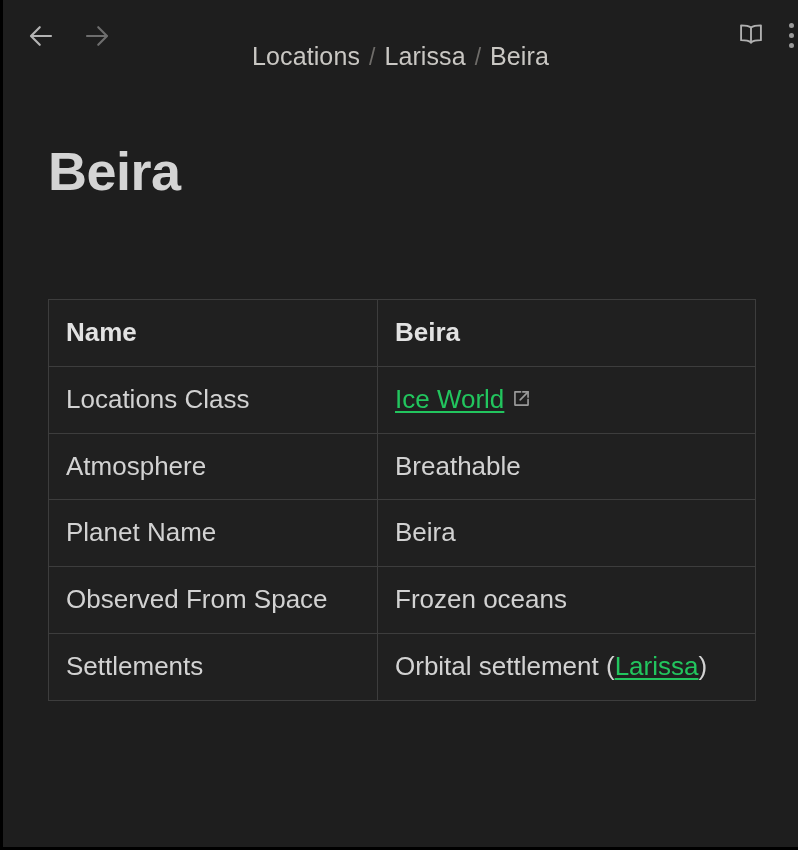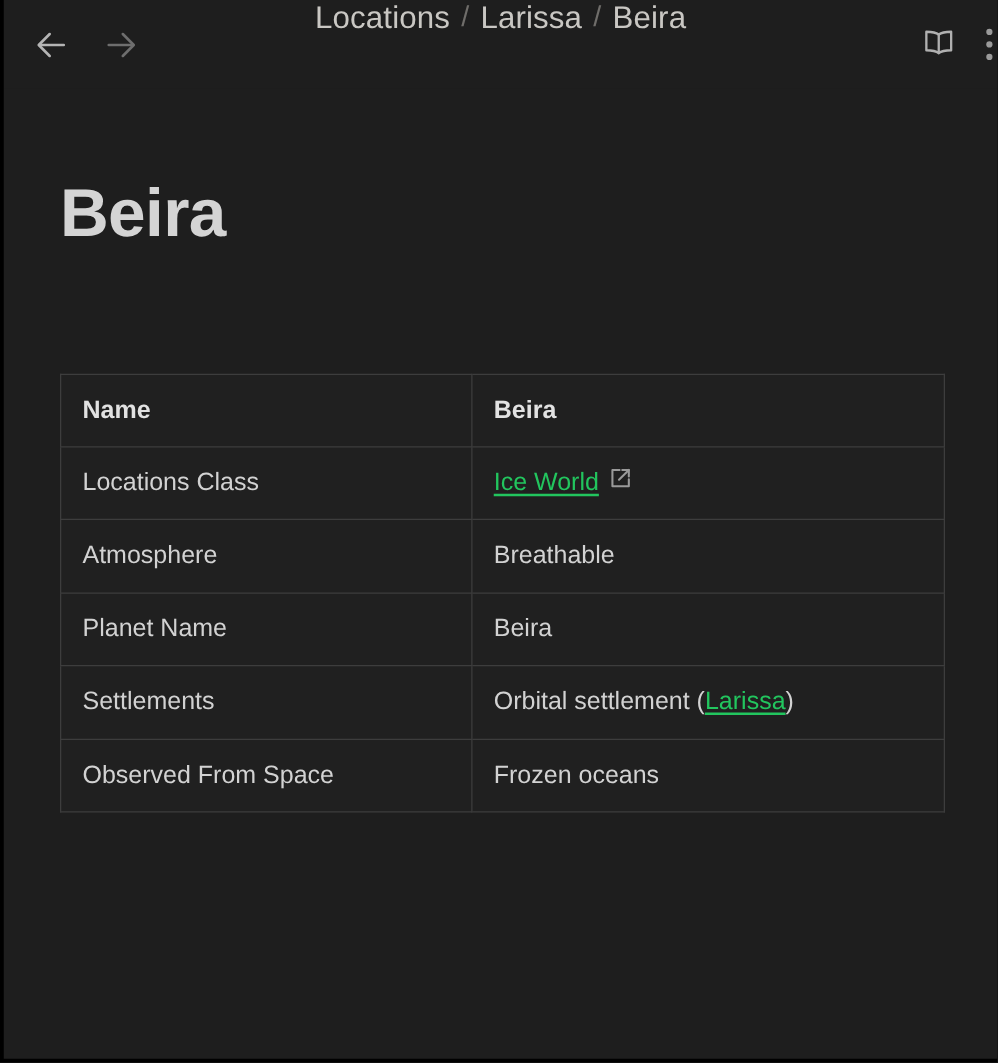--- a/index.html
+++ b/index.html
@@ -63,21 +63,21 @@
   .arrow-fwd    { stroke: #6e6e6e; }
 
   
   .breadcrumb {
     position: absolute;
     left: 0;
     right: 0;
     top: 0;
     height: 71px;
     display: flex;
-    align-items: flex-start;
+    align-items: flex-end;
     justify-content: center;
     gap: 9px;
     pointer-events: none;
   }
 
   .crumb {
     font-size: 25px;
     color: #c9c7c3;
     letter-spacing: 0.1px;
     white-space: nowrap;
@@ -166,21 +166,21 @@
 
   table.infotable col.c1 { width: 329px; }
   table.infotable col.c2 { width: 378px; }
 
   table.infotable th,
   table.infotable td {
     border: 1px solid #3d3d3d;
     padding: 14px 17px 15px 17px;
     text-align: left;
     vertical-align: top;
-    font-size: 20px;
+    font-size: 26px;
     line-height: 1.42;
     color: #d2d2d2;
     font-weight: normal;
   }
 
   table.infotable tr.header-row th {
     font-weight: bold;
     color: #e2e2e2;
   }
 
@@ -290,26 +290,26 @@
             <td>Atmosphere</td>
             <td class="value-cell">Breathable</td>
           </tr>
 
           <tr>
             <td>Planet Name</td>
             <td class="value-cell">Beira</td>
           </tr>
 
           <tr>
+            <td>Observed From Space</td>
+            <td class="value-cell">Frozen oceans</td>
+          </tr>
+
+          <tr>
             <td>Settlements</td>
             <td class="value-cell"><span>Orbital settlement (</span><a class="wiki-link" href="#">Larissa</a><span>)</span></td>
-          </tr>
-
-          <tr>
-            <td>Observed From Space</td>
-            <td class="value-cell">Frozen oceans</td>
           </tr>
         </tbody>
       </table>
     </div>
 
   </div>
 </div>
 
 </body></html>

